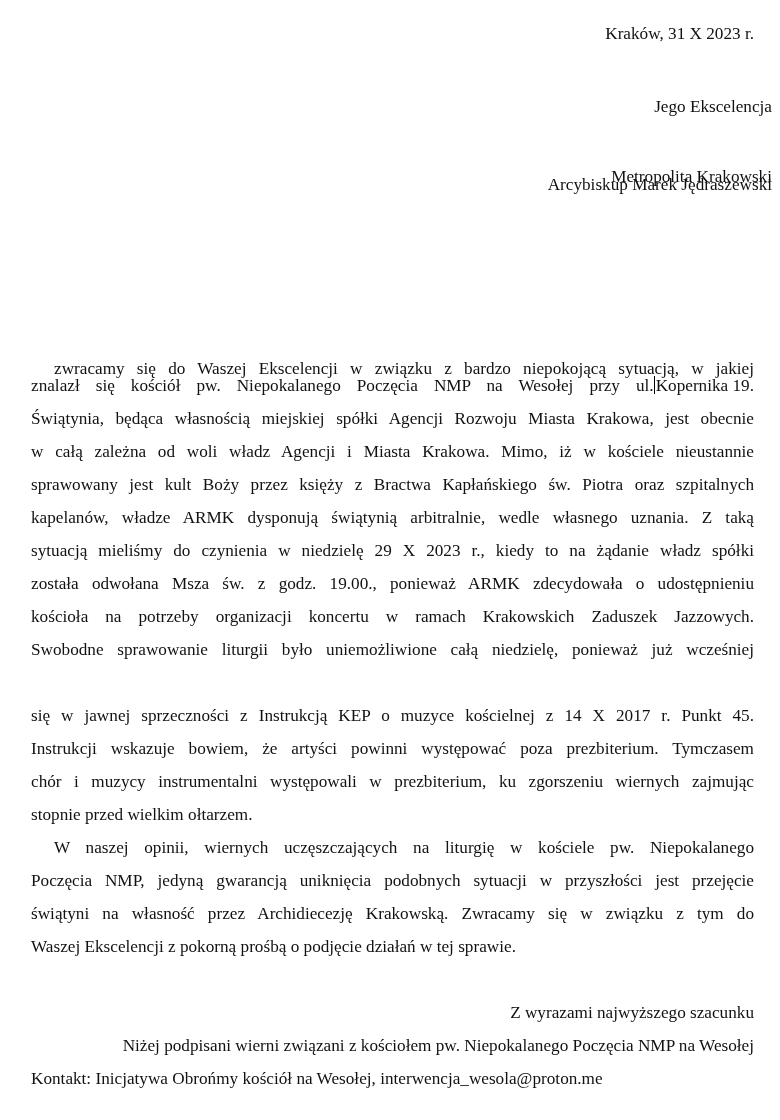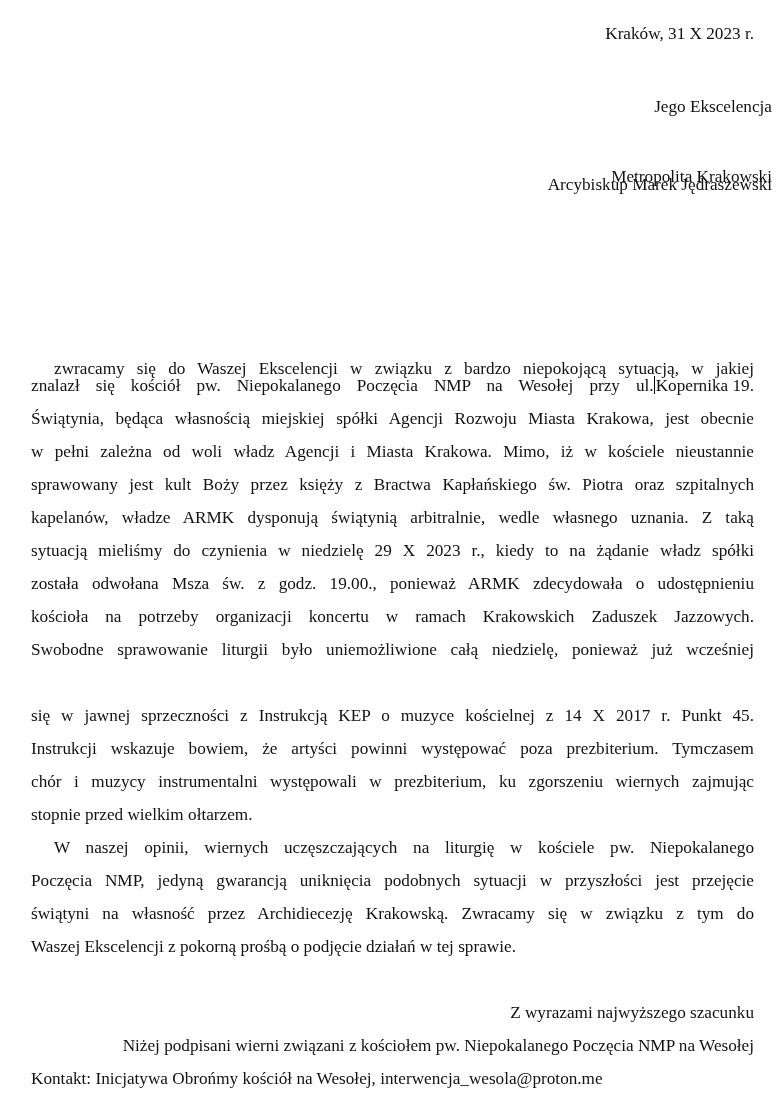--- a/index.html
+++ b/index.html
@@ -26,21 +26,21 @@
   <div class="ln center" style="top:167px;">Metropolita Krakowski</div>
 
 
   <div class="ln just indent" style="top:343px;margin-top:16px;">zwracamy się do Waszej Ekscelencji w związku z bardzo niepokojącą sytuacją, w jakiej</div>
   <div class="ln" style="top:376px; display:flex; justify-content:space-between;">
     <span style="flex:1; text-align:justify; text-align-last:justify; white-space:normal; height:20px; overflow:hidden;">znalazł się kościół pw. Niepokalanego Poczęcia NMP na Wesołej przy ul. </span>
       <span class="caret"></span>
       <span>Kopernika 19.</span>
   </div>
   <div class="ln just" style="top:409px;">Świątynia, będąca własnością miejskiej spółki Agencji Rozwoju Miasta Krakowa, jest obecnie</div>
-  <div class="ln just" style="top:442px;">w pełni zależna od woli władz Agencji i Miasta Krakowa. Mimo, iż w kościele nieustannie</div>
+  <div class="ln just" style="top:442px;">w całą zależna od woli władz Agencji i Miasta Krakowa. Mimo, iż w kościele nieustannie</div>
   <div class="ln just" style="top:475px;">sprawowany jest kult Boży przez księży z Bractwa Kapłańskiego św. Piotra oraz szpitalnych</div>
   <div class="ln just" style="top:508px;">kapelanów, władze ARMK dysponują świątynią arbitralnie, wedle własnego uznania. Z taką</div>
   <div class="ln just" style="top:541px;">sytuacją mieliśmy do czynienia w niedzielę 29 X 2023 r., kiedy to na żądanie władz spółki</div>
   <div class="ln just" style="top:574px;">została odwołana Msza św. z godz. 19.00., ponieważ ARMK zdecydowała o udostępnieniu</div>
   <div class="ln just" style="top:607px;">kościoła na potrzeby organizacji koncertu w ramach Krakowskich Zaduszek Jazzowych.</div>
   <div class="ln just" style="top:640px;">Swobodne sprawowanie liturgii było uniemożliwione całą niedzielę, ponieważ już wcześniej</div>
   <div class="ln just" style="top:706px;">się w jawnej sprzeczności z Instrukcją KEP o muzyce kościelnej z 14 X 2017 r. Punkt 45.</div>
   <div class="ln just" style="top:739px;">Instrukcji wskazuje bowiem, że artyści powinni występować poza prezbiterium. Tymczasem</div>
   <div class="ln just" style="top:772px;">chór i muzycy instrumentalni występowali w prezbiterium, ku zgorszeniu wiernych zajmując</div>
   <div class="ln" style="top:805px;">stopnie przed wielkim ołtarzem.</div>

